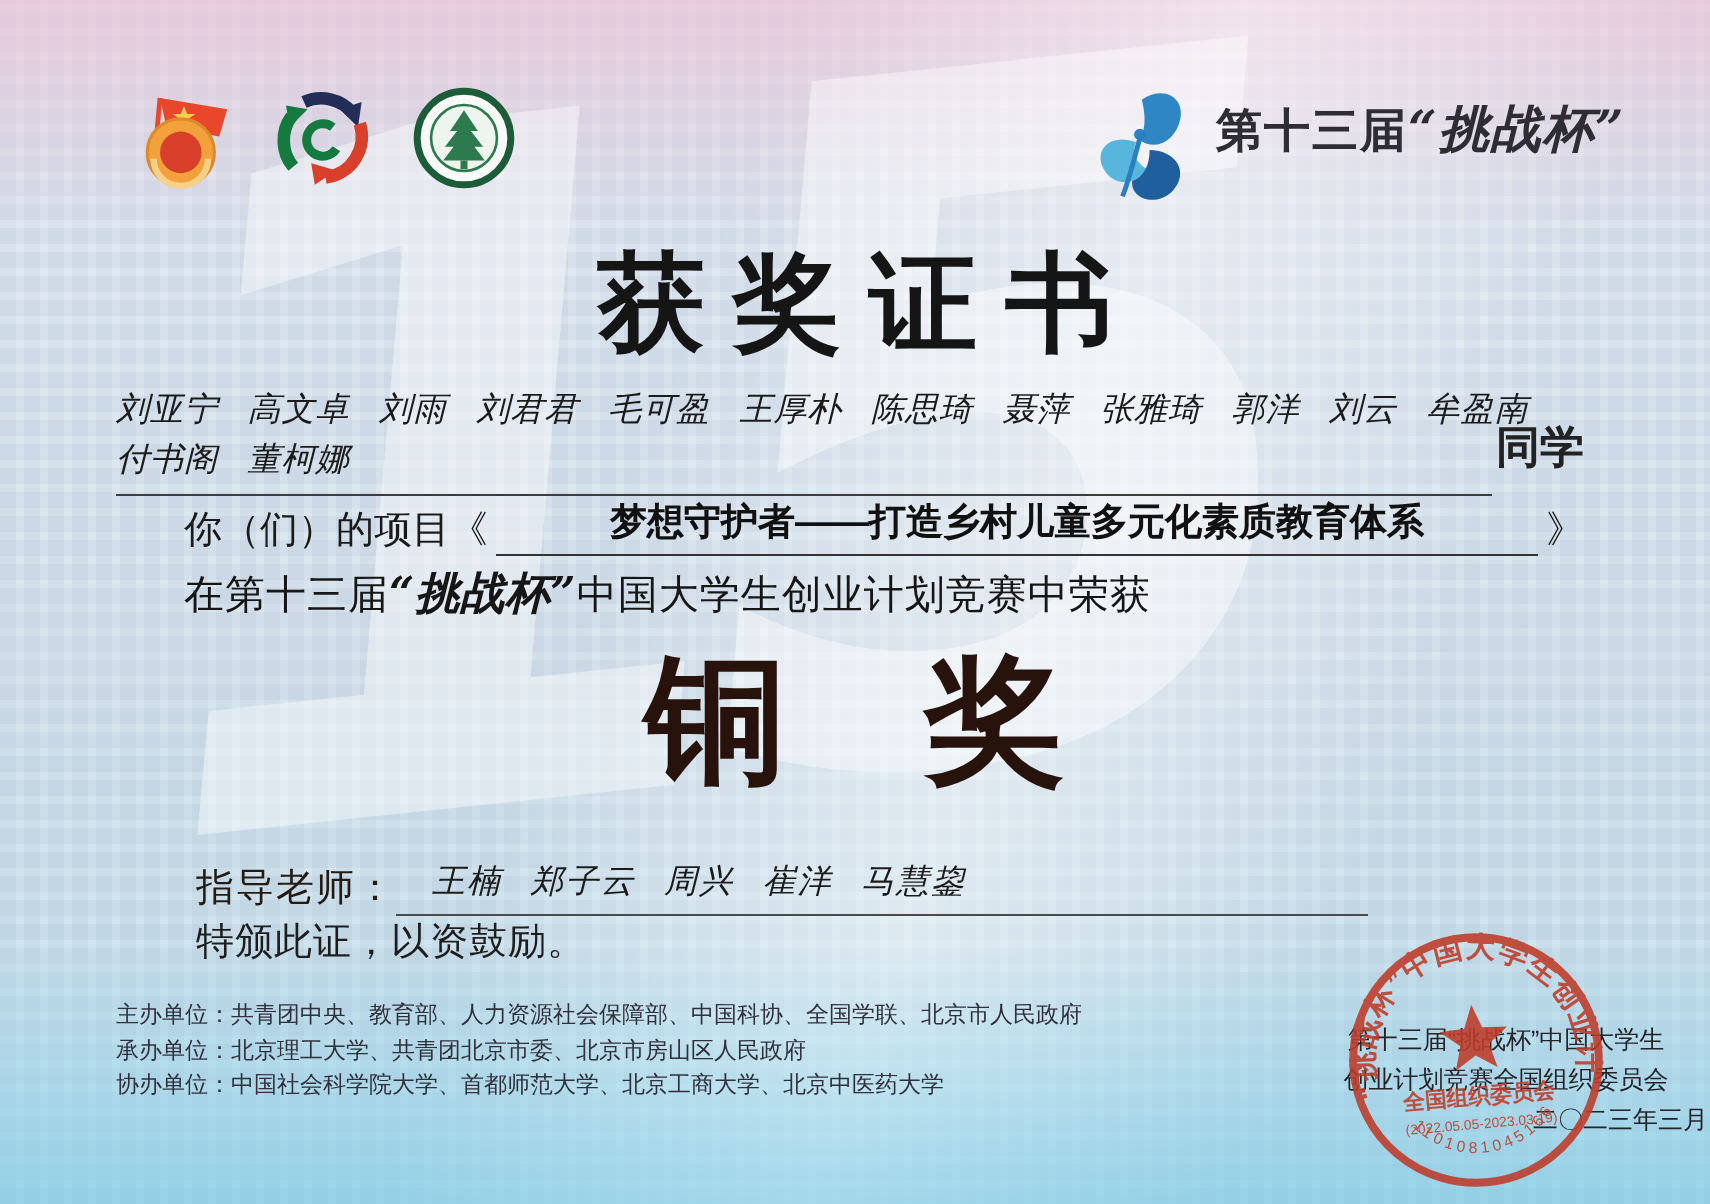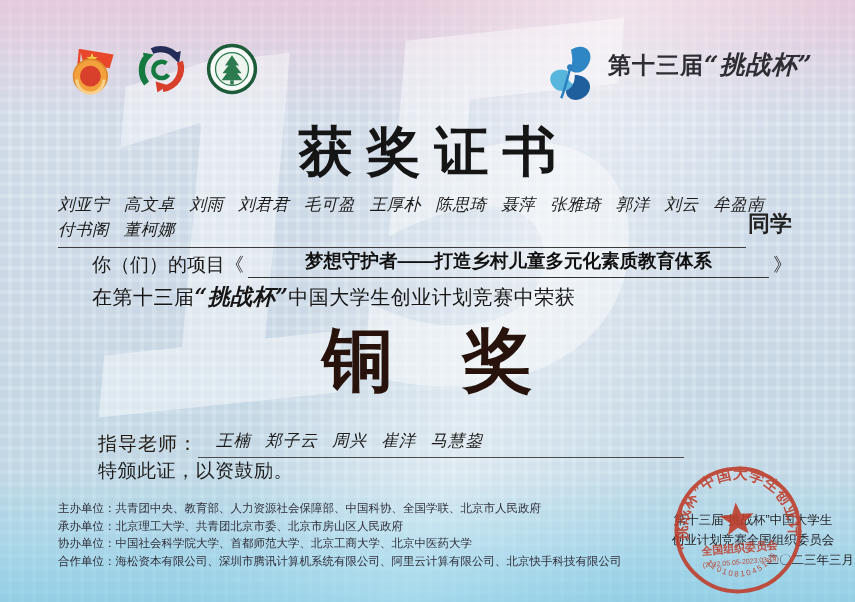--- a/index.html
+++ b/index.html
@@ -152,21 +152,20 @@
   <div id="advisors-row">
     <span id="advisors-label">指导老师：</span>
     <span id="advisors-names" class="hand">王楠  郑子云  周兴  崔洋  马慧鋆</span>
   </div>
   <div id="closing-line">特颁此证，以资鼓励。</div>
 
   <div id="organizers">
     <div class="org-row"><span>主办单位：</span><span>共青团中央、教育部、人力资源社会保障部、中国科协、全国学联、北京市人民政府</span></div>
     <div class="org-row"><span>承办单位：</span><span>北京理工大学、共青团北京市委、北京市房山区人民政府</span></div>
     <div class="org-row"><span>协办单位：</span><span>中国社会科学院大学、首都师范大学、北京工商大学、北京中医药大学</span></div>
-    <div class="org-row"><span>合作单位：</span><span>海松资本有限公司、深圳市腾讯计算机系统有限公司、阿里云计算有限公司、北京快手科技有限公司</span></div>
   </div>
 
   <div id="signature-block">
     <div>第十三届“挑战杯”中国大学生</div>
     <div>创业计划竞赛全国组织委员会</div>
     <div id="signature-date">二〇二三年三月</div>
   </div>
 
   <div id="seal">
     <svg width="132" height="132" viewBox="0 0 200 200">

